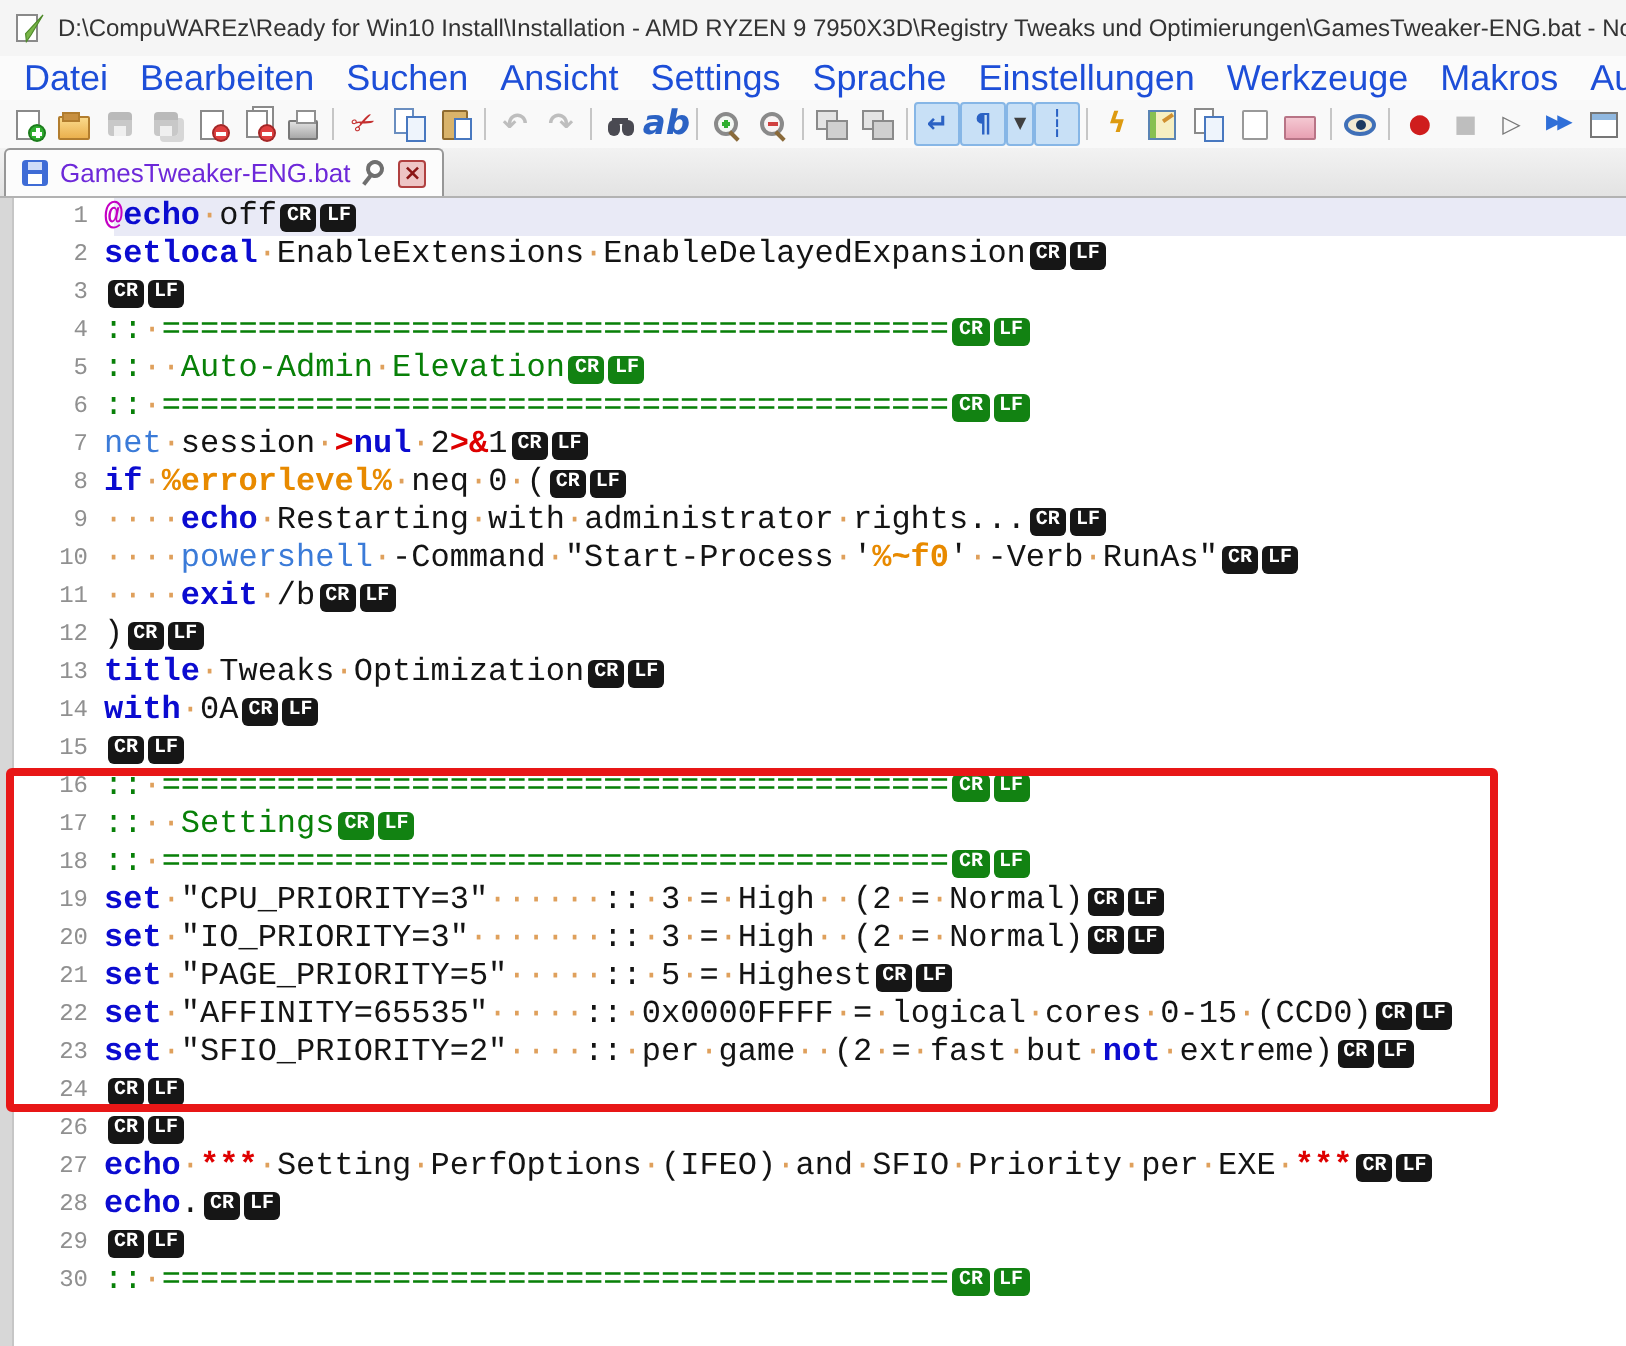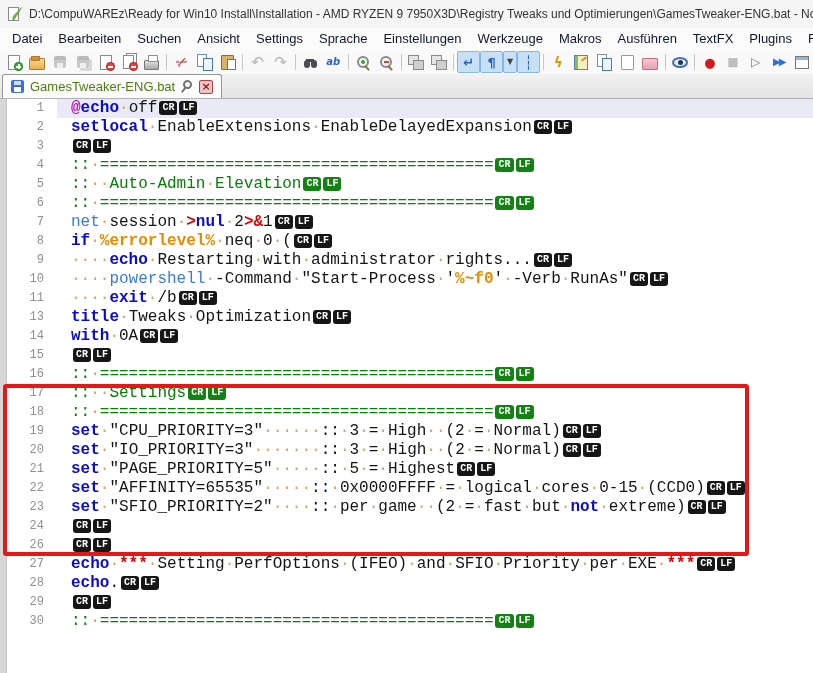--- a/index.html
+++ b/index.html
@@ -7,21 +7,21 @@
     width:813px;height:673px;position:relative;overflow:hidden;background:#fff;
     font-family:"Liberation Sans","DejaVu Sans",sans-serif;
     box-shadow:inset 0 0 0 1px #a9a9a9;
   }
   
   .titlebar{height:28px;background:#f5f5f5;display:flex;align-items:center;padding-left:7px;white-space:nowrap;overflow:hidden}
   .app-icon{width:16px;height:16px;flex:0 0 16px;margin-right:6px}
   .title-text{font-size:12px;color:#333;overflow:hidden;white-space:nowrap}
   
   .menubar{height:22px;background:#fbfbfb;display:flex;align-items:center;padding-left:4px}
-  .menu-item{font-size:13px;color:#0f172a;padding:0 8px;line-height:22px;cursor:default}
+  .menu-item{font-size:18px;color:#1d4ed8;padding:0 8px;line-height:22px;cursor:default}
   
   .toolbar{height:24px;background:#f9f9f9;display:flex;align-items:center;padding-left:3px}
   .tbtn{width:23px;height:22px;display:inline-flex;align-items:center;justify-content:center;border:1px solid transparent;border-radius:2px;box-sizing:border-box}
   .tbtn.pressed{background:#c8e0f6;border-color:#86b6e6}
   .tbtn.disabled{filter:grayscale(1);opacity:.55}
   .tb-sep{width:1px;height:16px;background:#c6c6c6;margin:0 3px;flex:0 0 1px}
   .ic{position:relative;width:18px;height:18px;display:inline-flex;align-items:center;justify-content:center;
       font-family:"DejaVu Sans","DejaVu Sans Mono",sans-serif;font-size:13px;line-height:1}
   [data-name="show-all-characters-dropdown-button"]{width:14px}
   
@@ -59,44 +59,44 @@
   .ic-view-file-in-browser::after{content:"";position:absolute;width:5px;height:5px;border-radius:50%;background:#1c3a60}
   .ic-save-recorded-macro::before{content:"";width:12px;height:11px;border:1px solid #777;background:linear-gradient(#90b8e0 0 3px,#fff 3px)}
   .ic-run-script::before{content:"";position:absolute;width:11px;height:13px;background:#fff;border:1px solid #999;border-radius:1px}
   
   .ic-cut{color:#c43030;font-size:14px;transform:rotate(-25deg)}
   .ic-undo,.ic-redo{color:#8f8f8f;font-weight:bold;font-size:15px}
   .ic-word-wrap,.ic-show-all-characters,.ic-show-indent-guide{color:#2b62c4;font-weight:bold;font-size:13px}
   .ic-show-all-characters-dropdown{color:#404040;font-size:8px}
   .ic-function-list{color:#dd9a10;font-weight:bold;font-size:14px}
   .ic-run-script{color:#c02525;font-style:italic;font-weight:bold;font-size:13px;z-index:1}
-  .ic-replace{color:#2b62c4;font-weight:bold;font-style:italic;font-size:10px}
+  .ic-replace{color:#2b62c4;font-weight:bold;font-style:italic;font-size:17px}
   .ic-start-recording{color:#cf1d1d;font-size:13px}
   .ic-stop-recording{color:#8f8f8f;font-size:12px}
   .ic-playback-macro{color:#787878;font-size:12px}
   .ic-run-macro-multiple{color:#2f6fd8;font-size:10px;font-weight:bold;letter-spacing:-2px}
   
   .tabbar{height:25px;background:linear-gradient(#f2f2f2,#e3e3e3);border-bottom:1px solid #b2b2b2;display:flex;align-items:flex-end;box-sizing:border-box}
   .tab{display:inline-flex;align-items:center;gap:6px;height:24px;padding:0 8px;background:#fcfcfc;border:1px solid #979797;border-bottom:none;border-radius:3px 3px 0 0;margin-left:2px;box-sizing:border-box}
-  .tab-label{font-size:13px;color:#4d7c0f}
+  .tab-label{font-size:13px;color:#6d28d9}
   .tab-save{width:13px;height:13px;background:#3f6cd6;border-radius:2px;position:relative;flex:0 0 13px}
   .tab-save::before{content:"";position:absolute;top:1px;left:3px;width:7px;height:4px;background:#cfdcf8}
   .tab-save::after{content:"";position:absolute;bottom:1px;left:3px;width:7px;height:5px;background:#fff}
   .tab-pin{width:12px;height:13px;position:relative;flex:0 0 12px}
   .tab-pin::before{content:"";position:absolute;top:0;right:1px;width:5px;height:5px;border:2px solid #6f6f6f;border-radius:50%;transform:rotate(15deg)}
   .tab-pin::after{content:"";position:absolute;bottom:0;left:2px;width:2px;height:7px;background:#6f6f6f;transform:rotate(38deg)}
   .tab-close{width:14px;height:14px;background:#eec5c5;border:1px solid #b04040;border-radius:2px;color:#8b1515;
       font:bold 11px/12px "DejaVu Sans",sans-serif;display:inline-flex;align-items:center;justify-content:center;box-sizing:border-box}
   
   .editor{position:absolute;top:99px;left:0;right:0;bottom:0;background:#fff;overflow:hidden}
   .left-strip{position:absolute;left:0;top:0;bottom:0;width:6px;background:#d7d7d7;border-right:1px solid #c6c6c6}
   .cl{position:relative;height:19px}
   .cl.hl{background:linear-gradient(to right,#ffffff 57px,#e9eaf6 57px)}
   .ln{position:absolute;left:0;top:0;width:44px;text-align:right;color:#909090;font:12px/19px "Liberation Mono","DejaVu Sans Mono",monospace}
-  .ct{display:block;padding-left:71px;font:16px/19px "Liberation Mono","DejaVu Sans Mono",monospace;white-space:pre}
+  .ct{display:block;padding-left:52px;font:16px/19px "Liberation Mono","DejaVu Sans Mono",monospace;white-space:pre}
   .tok-kw{color:#0b0bd0;font-weight:bold}
   .tok-cmd{color:#3b7bd8}
   .tok-tx{color:#141414}
   .tok-cm{color:#088008}
   .tok-var{color:#e88a00;font-weight:bold}
   .tok-red{color:#de0000;font-weight:bold}
   .tok-at{color:#c400c4;font-weight:bold}
   .tok-sp{color:#dfa05c}
   .eol{display:inline-block;margin-left:2px;padding:0 3px;border-radius:3px;background:#161616;color:#fff;
       font:bold 10px/14px "Liberation Mono","DejaVu Sans Mono",monospace;vertical-align:2px}
@@ -291,20 +291,24 @@
         <span class="ct" data-name="code-text"><span class="tok-sp">····</span><span class="tok-kw">echo</span><span class="tok-sp">·</span><span class="tok-tx">Restarting</span><span class="tok-sp">·</span><span class="tok-tx">with</span><span class="tok-sp">·</span><span class="tok-tx">administrator</span><span class="tok-sp">·</span><span class="tok-tx">rights...</span><span class="eol dark" data-name="crlf-marker">CR</span><span class="eol dark" data-name="crlf-marker">LF</span></span>
       </div>
       <div class="cl" data-name="code-line-10">
         <span class="ln" data-name="line-number">10</span>
         <span class="ct" data-name="code-text"><span class="tok-sp">····</span><span class="tok-cmd">powershell</span><span class="tok-sp">·</span><span class="tok-tx">-Command</span><span class="tok-sp">·</span><span class="tok-tx">"Start-Process</span><span class="tok-sp">·</span><span class="tok-tx">'</span><span class="tok-var">%~f0</span><span class="tok-tx">'</span><span class="tok-sp">·</span><span class="tok-tx">-Verb</span><span class="tok-sp">·</span><span class="tok-tx">RunAs"</span><span class="eol dark" data-name="crlf-marker">CR</span><span class="eol dark" data-name="crlf-marker">LF</span></span>
       </div>
       <div class="cl" data-name="code-line-11">
         <span class="ln" data-name="line-number">11</span>
         <span class="ct" data-name="code-text"><span class="tok-sp">····</span><span class="tok-kw">exit</span><span class="tok-sp">·</span><span class="tok-tx">/b</span><span class="eol dark" data-name="crlf-marker">CR</span><span class="eol dark" data-name="crlf-marker">LF</span></span>
       </div>
+      <div class="cl" data-name="code-line-12">
+        <span class="ln" data-name="line-number">12</span>
+        <span class="ct" data-name="code-text"><span class="tok-tx">)</span><span class="eol dark" data-name="crlf-marker">CR</span><span class="eol dark" data-name="crlf-marker">LF</span></span>
+      </div>
       <div class="cl" data-name="code-line-13">
         <span class="ln" data-name="line-number">13</span>
         <span class="ct" data-name="code-text"><span class="tok-kw">title</span><span class="tok-sp">·</span><span class="tok-tx">Tweaks</span><span class="tok-sp">·</span><span class="tok-tx">Optimization</span><span class="eol dark" data-name="crlf-marker">CR</span><span class="eol dark" data-name="crlf-marker">LF</span></span>
       </div>
       <div class="cl" data-name="code-line-14">
         <span class="ln" data-name="line-number">14</span>
         <span class="ct" data-name="code-text"><span class="tok-kw">with</span><span class="tok-sp">·</span><span class="tok-tx">0A</span><span class="eol dark" data-name="crlf-marker">CR</span><span class="eol dark" data-name="crlf-marker">LF</span></span>
       </div>
       <div class="cl" data-name="code-line-15">
         <span class="ln" data-name="line-number">15</span>

